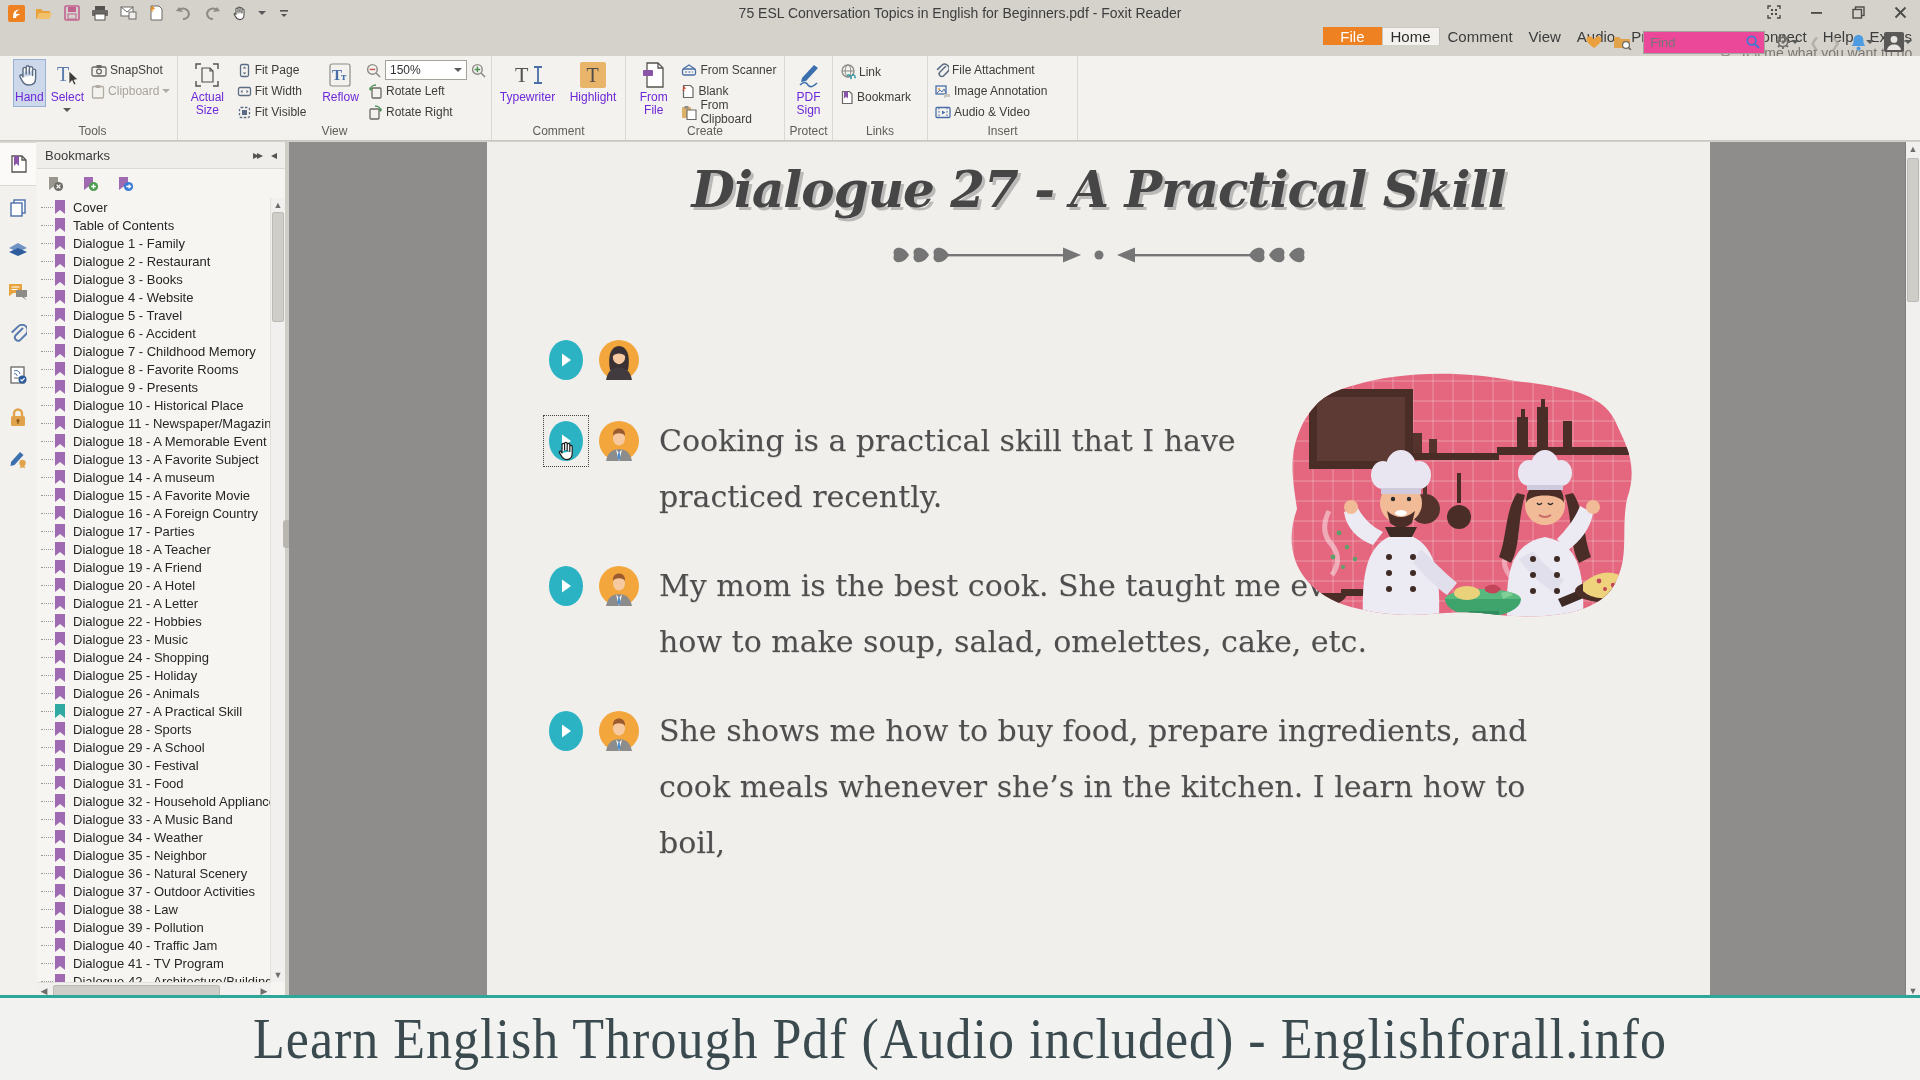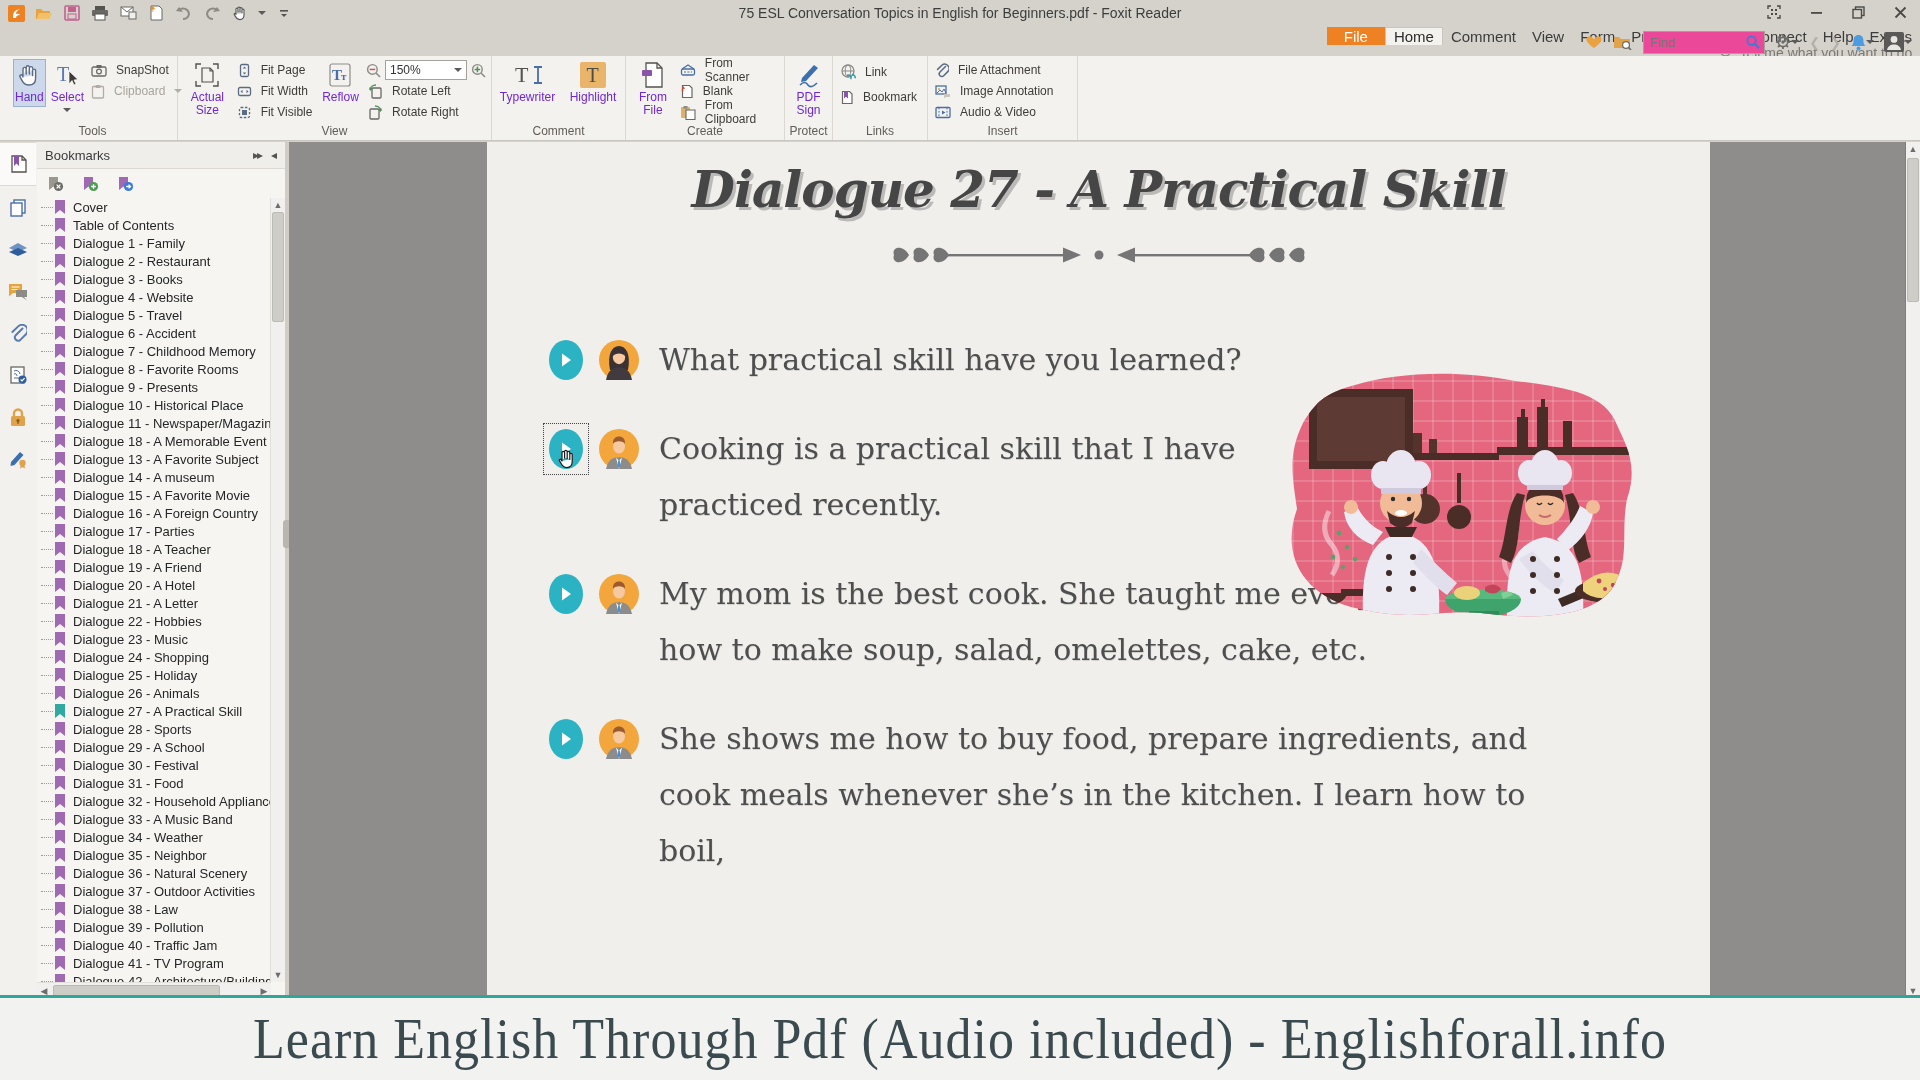--- a/index.html
+++ b/index.html
@@ -28,21 +28,21 @@
   
   .ribbon{position:absolute;top:56px;left:0;right:0;height:85px;background:#f4f2ee;border-bottom:1px solid #c9c6c0;display:flex;padding-left:8px;box-sizing:border-box;}
   .rgroup{border-right:1px solid #dbd8d2;display:flex;flex-direction:column;box-sizing:border-box;}
   .ritems{flex:1;display:flex;align-items:flex-start;padding:3px 5px 0 5px;gap:3px;}
   .rcap{text-align:center;font-size:12px;color:#605d57;padding-bottom:2px;}
   .rbtn{display:flex;cursor:default;}
   .rbtn.large{flex-direction:column;align-items:center;width:60px;padding:2px 1px;border:1px solid transparent;}
   .rbtn.large .rlabel{font-size:12px;color:#6d28d9;text-align:center;line-height:13px;margin-top:3px;white-space:pre-line;}
   .rbtn.large.sel{background:#cdd9ea;border:1px solid #9ab1d3;}
   .rcol{display:flex;flex-direction:column;gap:3px;padding-top:2px;}
-  .rbtn.small{align-items:center;gap:9px;height:18px;font-size:12px;color:#3f3d39;padding:0 2px;}
+  .rbtn.small{align-items:center;gap:3px;height:18px;font-size:12px;color:#3f3d39;padding:0 2px;}
   .rbtn.small.dis{color:#a8a49c;}
   .zoomrow{display:flex;align-items:center;gap:4px;height:18px;}
   .zcombo{display:flex;align-items:center;background:#fff;border:1px solid #a5a29b;height:18px;width:88px;padding:0 4px;font-size:12px;color:#333;justify-content:space-between;}
   .icn{flex:none;display:flex;align-items:center;justify-content:center;}
   
   .main{position:absolute;top:142px;bottom:82px;left:0;right:0;}
   .iconstrip{position:absolute;left:0;top:0;bottom:0;width:37px;background:#f3f1ee;border-right:1px solid #dcd9d3;}
   .stab{width:36px;height:42px;display:flex;align-items:center;justify-content:center;}
   .stab.active{background:#fbfaf8;border-top:1px solid #dcd9d3;border-bottom:1px solid #dcd9d3;}
   .panel{position:absolute;left:37px;top:0;bottom:0;width:248px;background:#f6f5f2;overflow:hidden;}
@@ -198,21 +198,21 @@
         <div class="tab active">
           <span>Home</span>
         </div>
         <div class="tab">
           <span>Comment</span>
         </div>
         <div class="tab">
           <span>View</span>
         </div>
         <div class="tab">
-          <span>Form</span>
+          <span>Audio</span>
         </div>
         <div class="tab">
           <span>Protect</span>
         </div>
         <div class="tab">
           <span>Share</span>
         </div>
         <div class="tab">
           <span>Connect</span>
         </div>
@@ -1075,21 +1075,20 @@
               <span class="avatar">
                 <svg class="av-woman" width="40" height="40" viewBox="0 0 40 40">
                   <circle cx="20" cy="20" r="20" fill="#f2a63b"></circle>
                   <path d="M11 30 C8 14 13 6 20 6 C27 6 32 14 29 30 Z" fill="#3a3134"></path>
                   <ellipse cx="20" cy="17" rx="6.2" ry="7.2" fill="#f6c9a0"></ellipse>
                   <path d="M14 16 C14 10 17 8.6 20 8.6 C23 8.6 26 10 26 16 C24 12.6 16 12.6 14 16 Z" fill="#3a3134"></path>
                   <path d="M7 40 C9 30 14 27.6 20 27.6 C26 27.6 31 30 33 40 Z" fill="#413a3e"></path>
                 </svg>
 
               </span>
-              <div class="dtext">What practical skill have you learned?</div>
             </div>
 
             <div class="drow focused man">
               <span class="play">
                 <svg width="14" height="16">
                   <path d="M3 1.5 L12 8 L3 14.5 Z" fill="#fff"></path>
                 </svg>
                 <svg class="cursor" width="19" height="24">
                   <path d="M5 11 V3.6 a1.3 1.3 0 0 1 2.6 0 V9 M7.6 9 V2.6 a1.3 1.3 0 0 1 2.6 0 V9 M10.2 9.4 V3.6 a1.3 1.3 0 0 1 2.6 0 V10 M12.8 10.4 V5.6 a1.2 1.2 0 0 1 2.4 0 v7 c0 4-2 6-5.4 6 c-2.8 0-4.2-1.2-5.5-3.8 L2.3 11.6 c-.5-1 .9-1.9 1.6-1 L5 12" fill="#fff" stroke="#1a1a1a" stroke-width="1.2" stroke-linecap="round" stroke-linejoin="round"></path>
                 </svg>

